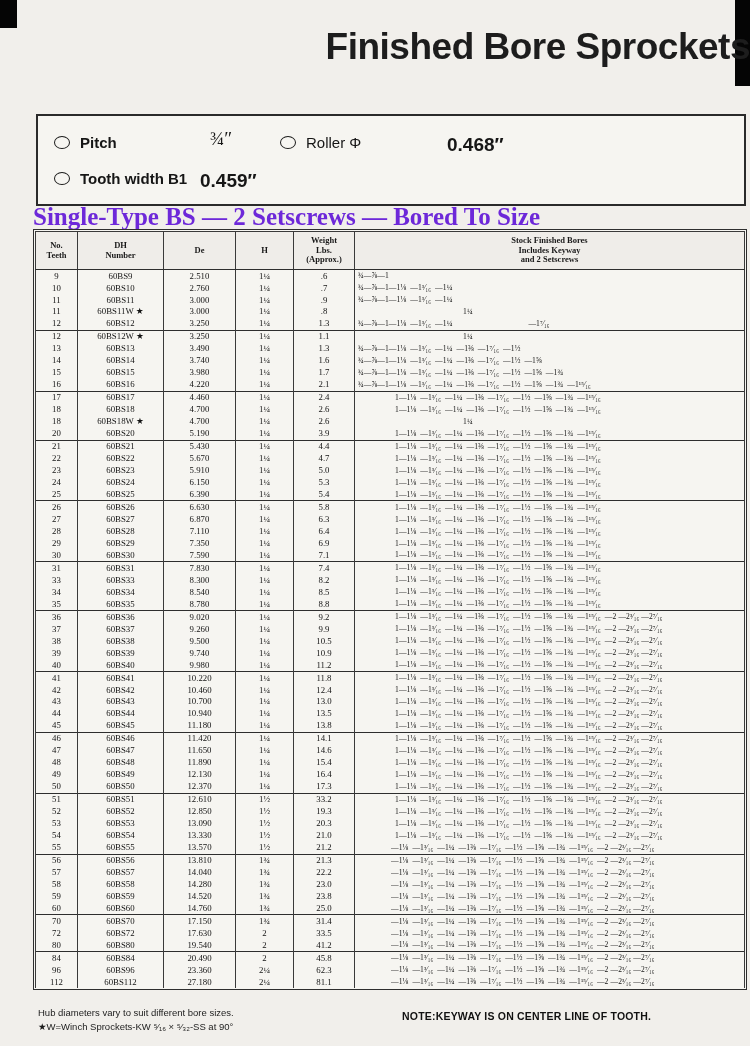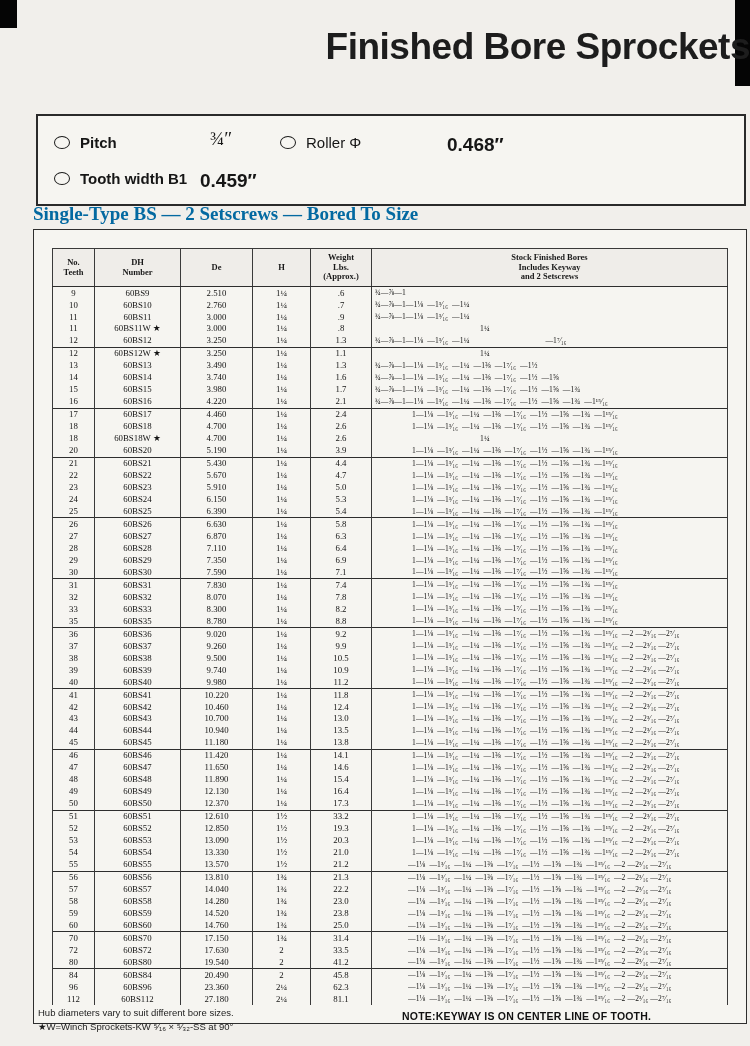--- a/index.html
+++ b/index.html
@@ -29,27 +29,27 @@
     border-radius:50%; background:transparent;
   }
   .spec-label { font-weight:bold; font-size:15px;text-align:right; }
   .spec-label-reg { font-weight:normal; font-size:15px; }
   .spec-value { font-weight:bold; font-size:19px; }
   .pitch-value { font-weight:normal; font-size:19px; font-family:"Liberation Serif",serif; }
 
   .section-heading {
     position:absolute; left:33px; top:203px; width:714px;
     font-family:"Liberation Serif","DejaVu Serif",serif;
-    font-weight:bold; font-size:19px; letter-spacing:0px; color:#0369a1;
+    font-weight:bold; font-size:25px; letter-spacing:0px; color:#6d28d9;
     white-space:nowrap;
   }
 
   .twrap {
     position:absolute; left:33px; top:229px; width:714px;
-    border:1.5px solid #2e2e2e; padding:18px; background:#f6f5f1;
+    border:1.5px solid #2e2e2e; padding:1px; background:#f6f5f1;
     box-sizing:border-box;
   }
   table { border-collapse:collapse; width:100%; table-layout:fixed; }
   col.c-teeth{width:42px} col.c-dh{width:86px} col.c-de{width:72px}
   col.c-h{width:58px} col.c-wt{width:61px}
   th {
     border:1px solid #3a3a3a; border-bottom:1.6px solid #2e2e2e;
     font-weight:bold; font-size:8.5px; line-height:1.15;
     white-space:pre-line; text-align:center; vertical-align:middle;
     height:37px; padding:0; background:#efede9; color:#191919;
@@ -322,33 +322,33 @@
         </tr>
         <tr class="g">
           <td>31</td>
           <td>60BS31</td>
           <td>7.830</td>
           <td>1¼</td>
           <td>7.4</td>
           <td class="bores-cell bset-I">1—1⅛  —1³⁄₁₆  —1¼  —1⅜  —1⁷⁄₁₆  —1½  —1⅝  —1¾  —1¹⁵⁄₁₆</td>
         </tr>
         <tr>
-          <td>32</td>
-          <td>60BS32</td>
-          <td>8.070</td>
-          <td>1¼</td>
-          <td>7.8</td>
-          <td class="bores-cell bset-I">1—1⅛  —1³⁄₁₆  —1¼  —1⅜  —1⁷⁄₁₆  —1½  —1⅝  —1¾  —1¹⁵⁄₁₆</td>
-        </tr>
-        <tr>
           <td>33</td>
           <td>60BS33</td>
           <td>8.300</td>
           <td>1¼</td>
           <td>8.2</td>
+          <td class="bores-cell bset-I">1—1⅛  —1³⁄₁₆  —1¼  —1⅜  —1⁷⁄₁₆  —1½  —1⅝  —1¾  —1¹⁵⁄₁₆</td>
+        </tr>
+        <tr>
+          <td>34</td>
+          <td>60BS34</td>
+          <td>8.540</td>
+          <td>1¼</td>
+          <td>8.5</td>
           <td class="bores-cell bset-I">1—1⅛  —1³⁄₁₆  —1¼  —1⅜  —1⁷⁄₁₆  —1½  —1⅝  —1¾  —1¹⁵⁄₁₆</td>
         </tr>
         <tr>
           <td>35</td>
           <td>60BS35</td>
           <td>8.780</td>
           <td>1¼</td>
           <td>8.8</td>
           <td class="bores-cell bset-I">1—1⅛  —1³⁄₁₆  —1¼  —1⅜  —1⁷⁄₁₆  —1½  —1⅝  —1¾  —1¹⁵⁄₁₆</td>
         </tr>

